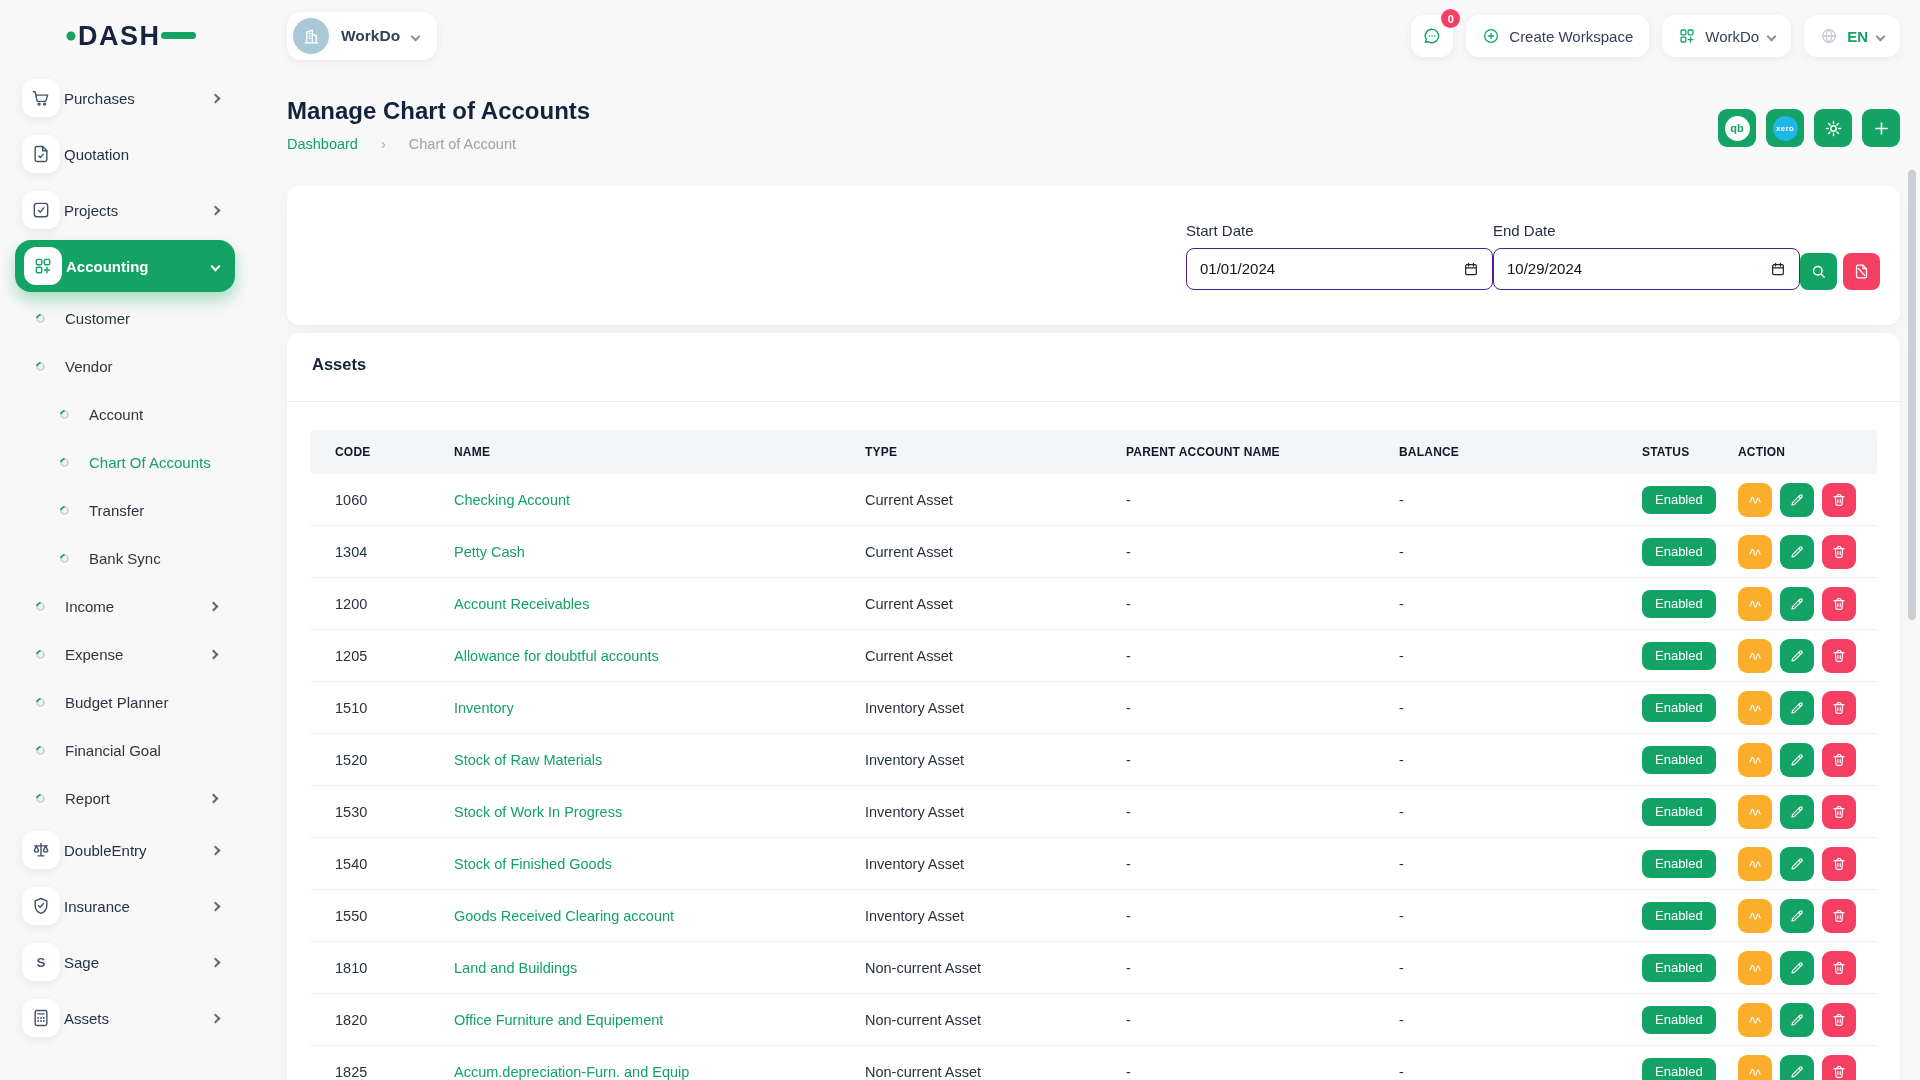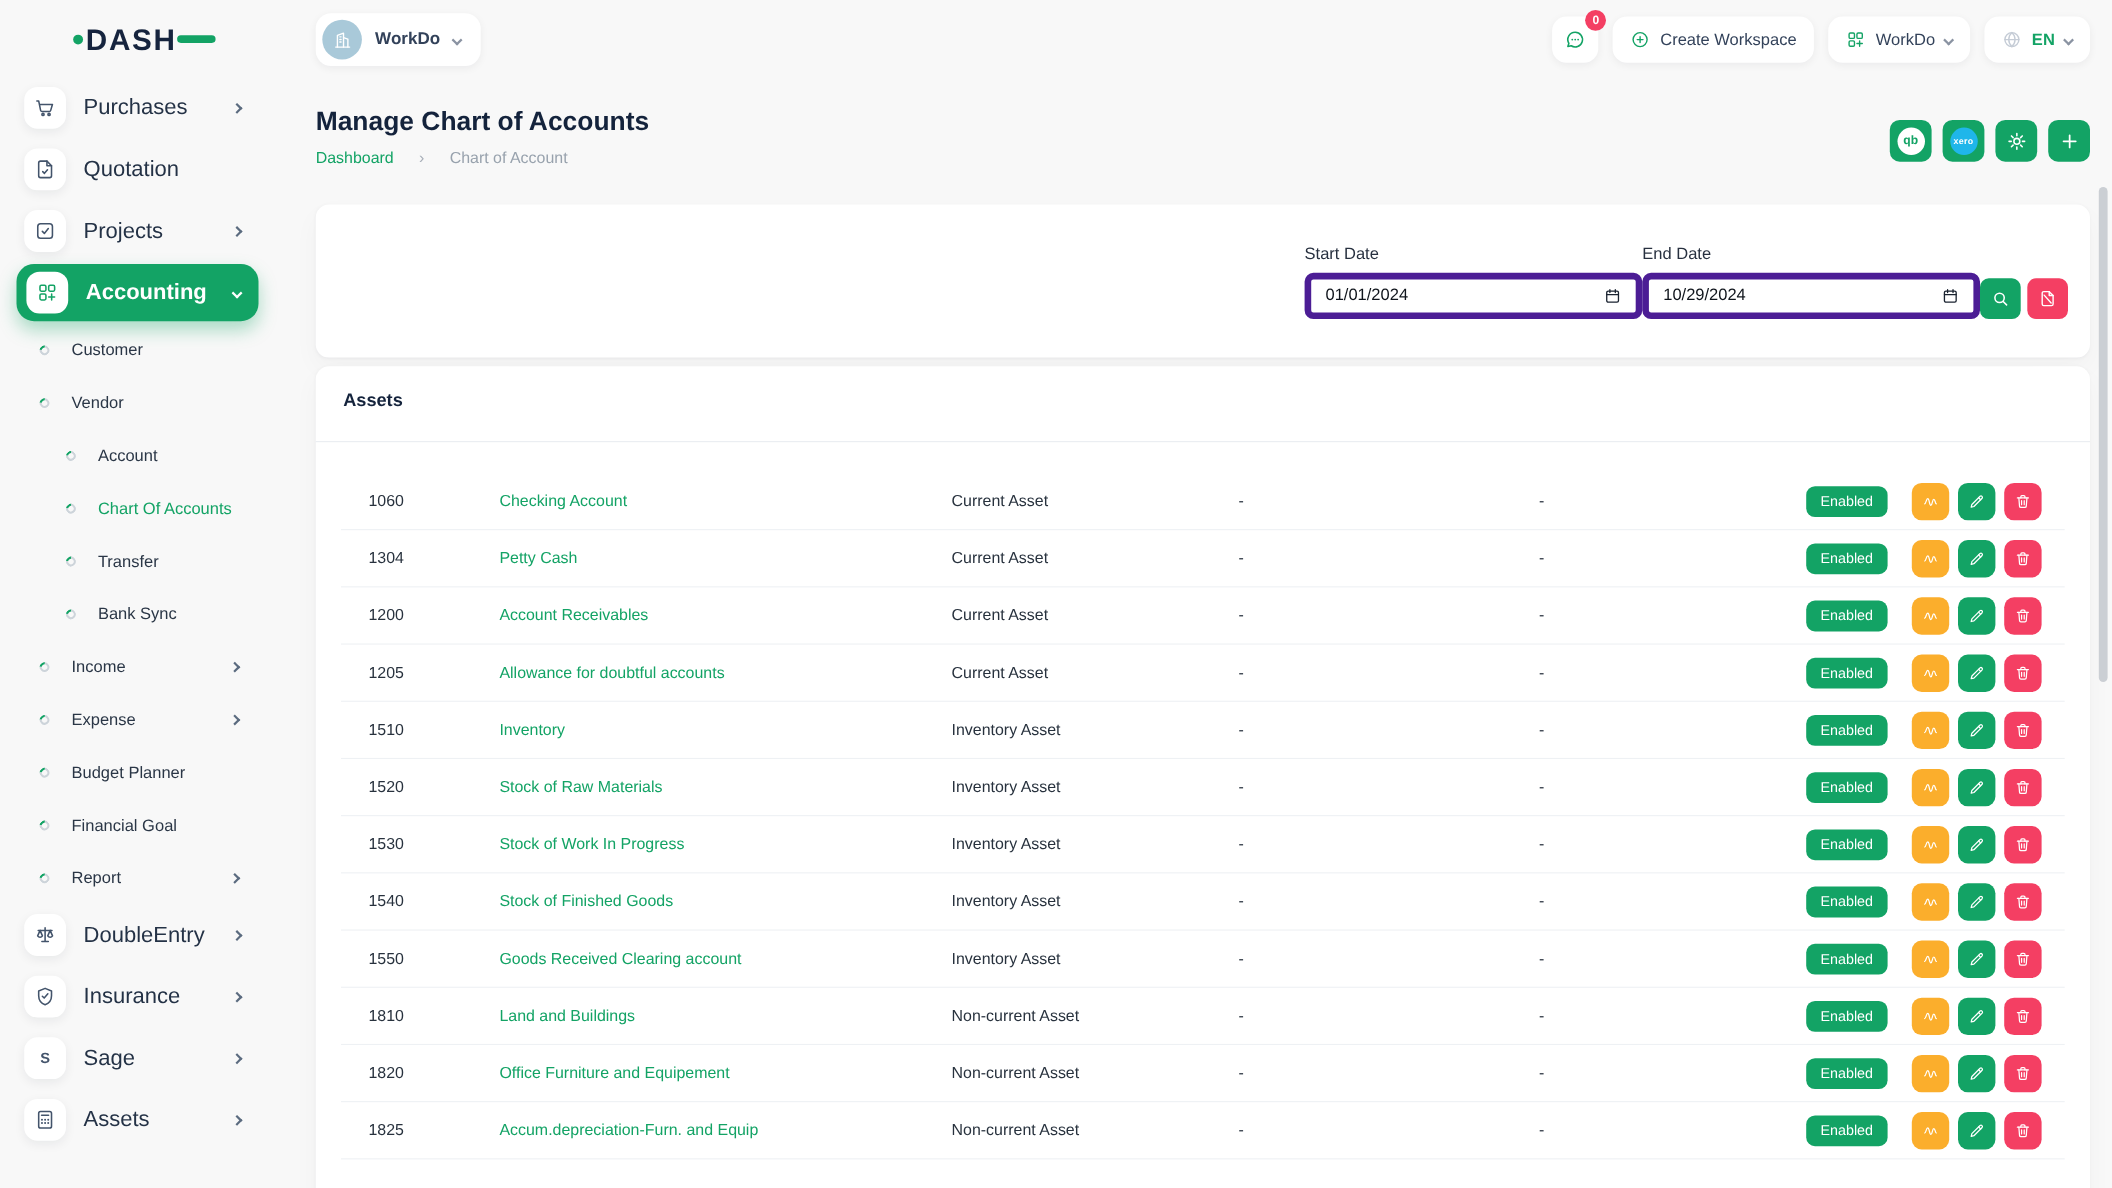--- a/index.html
+++ b/index.html
@@ -13,21 +13,21 @@
   .app{ position:relative; width:1920px; height:1080px; display:flex; overflow:hidden; }
 
   
   .sidebar{ width:241px; flex:0 0 241px; height:100%; }
   .logo{ padding:16px 0 0 66px; height:70px; }
   .nav{ display:flex; flex-direction:column; }
   .n-top{ height:56px; display:flex; align-items:center; padding-left:22px; cursor:pointer; }
   .ico-box{ width:38px; height:38px; border-radius:12px; background:#fff; box-shadow:0 3px 10px rgba(16,24,40,.07);
             display:flex; align-items:center; justify-content:center; color:#43546B; flex:0 0 38px;}
   .ico-box svg{ width:20px; height:20px; }
-  .n-top .n-label{ margin-left:16px; font-size:20px; font-weight:500; color:#243246; }
+  .n-top .n-label{ margin-left:4px; font-size:15px; font-weight:500; color:#243246; }
   .n-chev{ margin-left:auto; margin-right:22px; color:#5B6B7F; }
   .chev{ display:inline-block; width:7px; height:7px; border-right:2px solid currentColor; border-bottom:2px solid currentColor; transform:rotate(-45deg); }
   .chev.down{ transform:rotate(45deg); }
   .n-top.active{ height:52px; margin:2px 6px 2px 15px; padding-left:9px; border-radius:16px;
                  background:var(--green); box-shadow:0 8px 16px rgba(19,163,101,.35); }
   .n-top.active .ico-box{ color:var(--green); box-shadow:none; }
   .n-top.active .n-label{ color:#fff; font-weight:700; }
   .n-top.active .n-chev{ color:#fff; margin-right:16px; }
   .n-sub{ height:48px; display:flex; align-items:center; padding-left:36px; cursor:pointer; }
   .n-sub.deep{ padding-left:60px; }
@@ -69,21 +69,21 @@
   .sq-btn{ width:38px; height:38px; border-radius:9px; background:var(--green); border:none; display:flex; align-items:center; justify-content:center; color:#fff; cursor:pointer;}
   .sq-btn svg{ width:19px; height:19px; }
   .qb-circle{ width:25px; height:25px; border-radius:50%; background:#ffffff; color:var(--green); font-weight:800; font-size:11px; display:flex; align-items:center; justify-content:center;}
   .xero-circle{ width:25px; height:25px; border-radius:50%; background:var(--xero); color:#fff; font-weight:700; font-size:8px; display:flex; align-items:center; justify-content:center; letter-spacing:.3px;}
 
   .filter-card{ margin-top:34px; height:139px; background:var(--card); border-radius:12px;
                 box-shadow:0 1px 3px rgba(16,24,40,.04), 0 10px 24px rgba(16,24,40,.03);
                 display:flex; justify-content:flex-end; align-items:center; padding-right:20px; }
   .f-field{ width:307px; }
   .f-label{ display:block; font-size:15px; color:#27303F; margin-bottom:9px; }
-  .f-input{ height:42px; border:6px solid #4c1d95; border-radius:8px; display:flex; align-items:center; justify-content:space-between;
+  .f-input{ height:42px; border:1px solid #4c1d95; border-radius:8px; display:flex; align-items:center; justify-content:space-between;
             padding:0 13px; font-size:15px; color:#10151C; background:#fff; cursor:text;}
   .f-input svg{ width:16px; height:16px; color:#1A2330; }
   .f-btns{ display:flex; gap:6px; margin-top:31px; }
   .f-btn{ width:37px; height:37px; border-radius:8px; border:none; display:flex; align-items:center; justify-content:center; color:#fff; cursor:pointer;}
   .f-btn svg{ width:17px; height:17px; }
   .f-search{ background:var(--green); }
   .f-reset{ background:var(--pink); }
 
   .data-card{ margin-top:8px; height:780px; background:var(--card); border-radius:12px; padding:22px 23px 0;
               box-shadow:0 1px 3px rgba(16,24,40,.04), 0 10px 24px rgba(16,24,40,.03); }
@@ -375,20 +375,29 @@
               <path d="M7.5 7.5l9 10"></path>
           </svg>
         </button>
       </div>
     </section>
 
     <section class="data-card">
       <h2 class="section-title">Assets</h2>
       <div class="divider"></div>
       <div class="table">
+        <div class="t-head" id="t-head">
+            <span>CODE</span>
+            <span>NAME</span>
+            <span>TYPE</span>
+            <span>PARENT ACCOUNT NAME</span>
+            <span>BALANCE</span>
+            <span>STATUS</span>
+            <span>ACTION</span>
+          </div>
         <div id="t-body">
             <div class="t-row">
               <span>1060</span>
               <span class="t-name">Checking Account</span>
               <span>Current Asset</span>
               <span>-</span>
               <span>-</span>
               <span><span class="status-badge">Enabled</span></span>
               <span class="row-actions">
                 <button class="a-btn a-orange">

